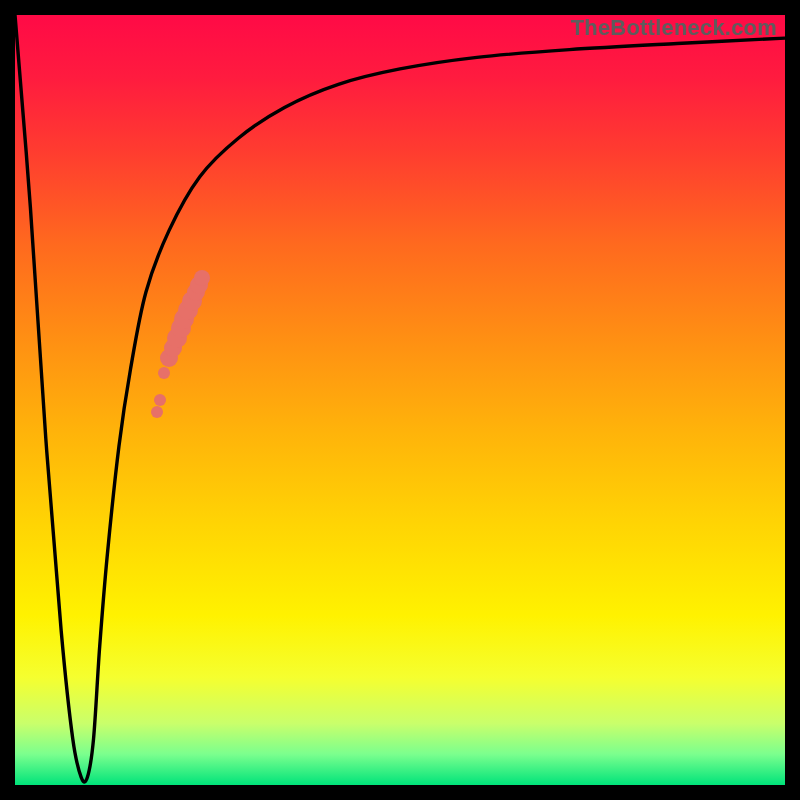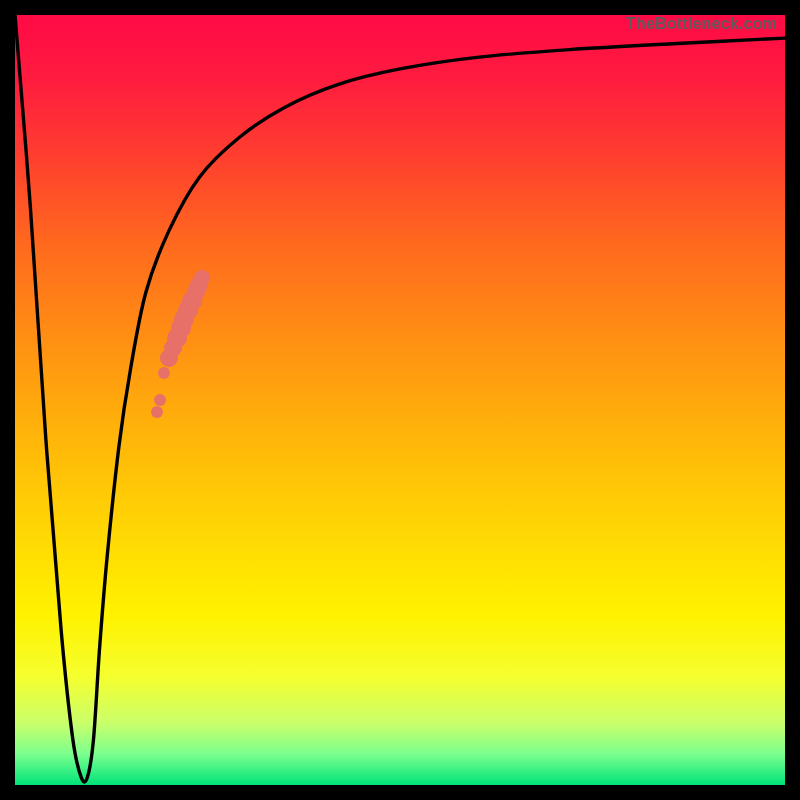--- a/index.html
+++ b/index.html
@@ -28,21 +28,21 @@
       #f5ff2f 86%,
       #c9ff6b 92%,
       #7bff8e 96%,
       #00e37a 100%);
   }
   .watermark {
     position: absolute;
     top: 0px;
     right: 8px;
     font-family: Arial, Helvetica, sans-serif;
-    font-size: 16px;
+    font-size: 22px;
     font-weight: 600;
     color: #5d5d5d;
     letter-spacing: 0.2px;
     user-select: none;
   }
   svg.curve {
     position: absolute;
     left: 0; top: 0;
     width: 770px;
     height: 770px;

